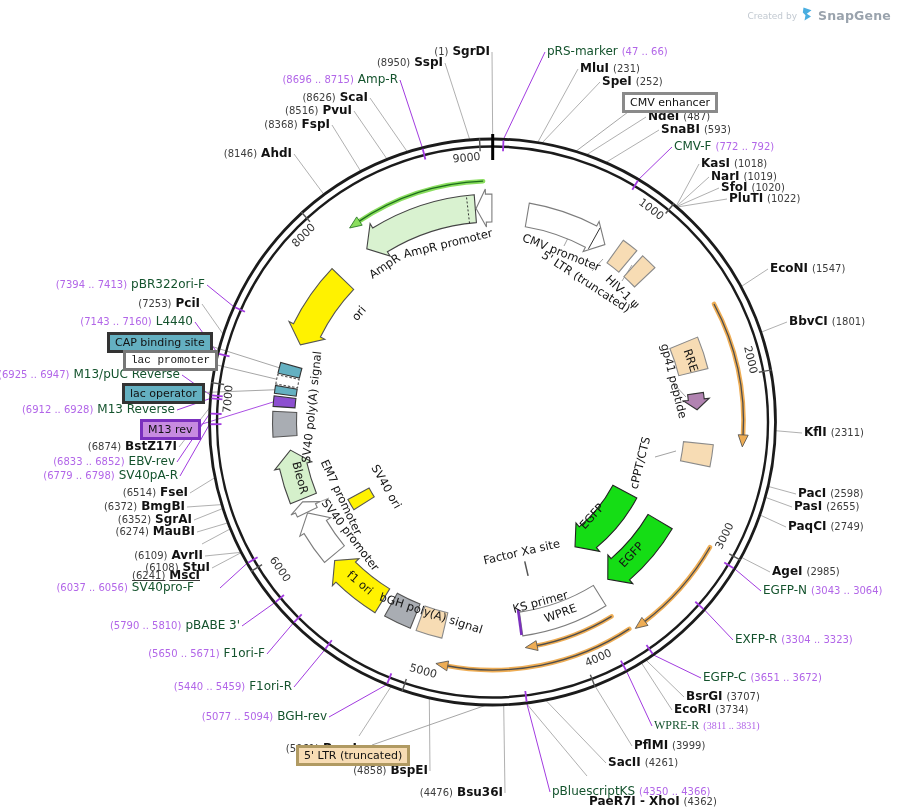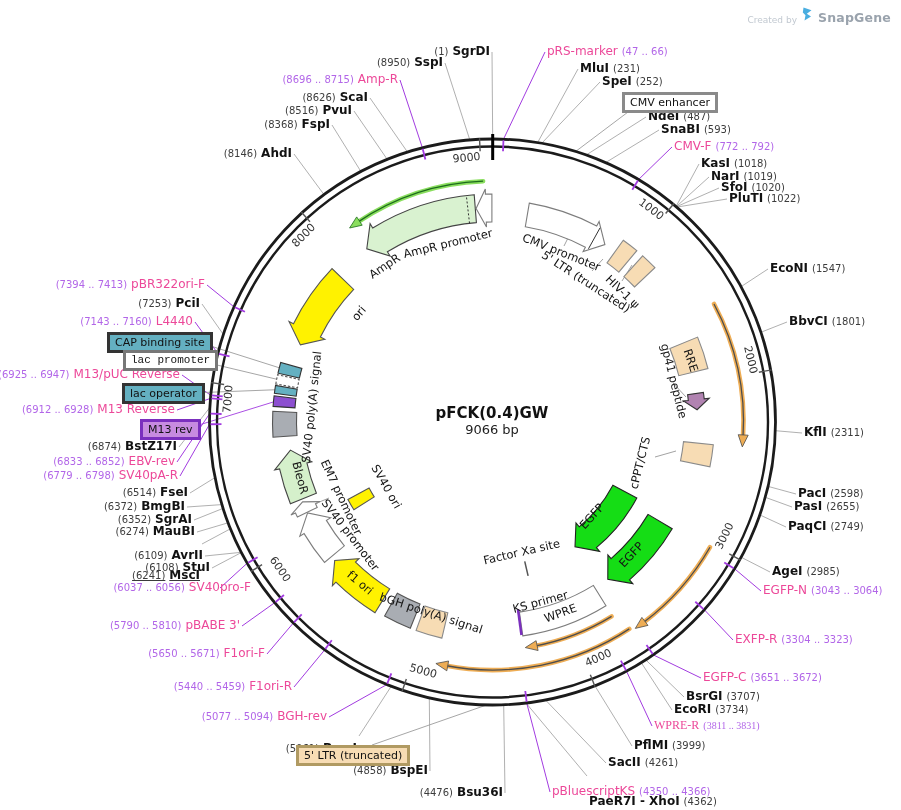--- a/index.html
+++ b/index.html
@@ -2,29 +2,29 @@
 <html><head>
 <meta charset="utf-8">
 <style>
   html,body{margin:0;padding:0;background:#fff;}
   #stage{position:relative;width:901px;height:810px;background:#fff;overflow:hidden;
          font-family:"DejaVu Sans","Liberation Sans",sans-serif;}
   #map-svg{position:absolute;left:0;top:0;}
   .lbl{position:absolute;white-space:nowrap;font-size:10px;line-height:13px;color:#3c3c3c;}
   .lbl .nm{font-weight:bold;font-size:12px;color:#121212;}
   .lbl .site{font-size:10px;color:#3c3c3c;}
-  .lbl.prm .nm{color:#ec4899;font-weight:normal;font-size:12px;}
+  .lbl.prm .nm{color:#14532d;font-weight:normal;font-size:12px;}
   .lbl.prm .site{color:#b266e8;}
   .lbl .sp{display:inline-block;width:4px;}
   .boxlbl{position:absolute;white-space:nowrap;font-size:11px;line-height:13px;color:#121212;
           padding:1px 5px;border:3px solid #a16207;border-radius:0;}
   .title-wrap{position:absolute;left:392px;top:404px;width:200px;text-align:center;}
   .plasmid-name{font-size:15px;font-weight:bold;color:#111;}
   .plasmid-size{font-size:13px;color:#222;}
-  .wm{position:absolute;top:6px;right:10px;display:flex;align-items:flex-end;gap:5px;}
+  .wm{position:absolute;top:6px;right:10px;display:flex;align-items:center;gap:5px;}
   .wm .created{font-size:9px;color:#c2c9d1;}
   .wm .brand{font-size:12.5px;color:#9aa3ad;font-weight:bold;letter-spacing:.2px;}
 </style>
 </head>
 <body>
 
 <div id="stage">
   <svg id="map-svg" width="901" height="810">
       <g>
         <line x1="564" y1="246" x2="570" y2="234" stroke="#8a8a8a" stroke-width="0.8"></line>
@@ -254,43 +254,39 @@
       <div class="lbl enz" style="left: 634px; top: 739px;"><span class="nm">PflMI</span><span class="sp"></span><span class="site">(3999)</span></div>
       <div class="lbl enz" style="left: 608px; top: 756px;"><span class="nm">SacII</span><span class="sp"></span><span class="site">(4261)</span></div>
       <div class="lbl enz" style="left: 589px; top: 769px; margin-top: 26px;"><span class="nm">PaeR7I - XhoI</span><span class="sp"></span><span class="site">(4362)</span></div>
       <div class="lbl prm" style="right: 503px; top: 73px; text-align: right;"><span class="site">(8696 .. 8715)</span><span class="sp"></span><span class="nm">Amp-R</span></div>
       <div class="lbl prm" style="right: 696px; top: 278px; text-align: right;"><span class="site">(7394 .. 7413)</span><span class="sp"></span><span class="nm">pBR322ori-F</span></div>
       <div class="lbl prm" style="right: 708px; top: 315px; text-align: right;"><span class="site">(7143 .. 7160)</span><span class="sp"></span><span class="nm">L4440</span></div>
       <div class="lbl prm" style="right: 721px; top: 368px; text-align: right;"><span class="site">(6925 .. 6947)</span><span class="sp"></span><span class="nm">M13/pUC Reverse</span></div>
       <div class="lbl prm" style="right: 726px; top: 403px; text-align: right;"><span class="site">(6912 .. 6928)</span><span class="sp"></span><span class="nm">M13 Reverse</span></div>
       <div class="lbl prm" style="right: 726px; top: 455px; text-align: right;"><span class="site">(6833 .. 6852)</span><span class="sp"></span><span class="nm">EBV-rev</span></div>
       <div class="lbl prm" style="right: 723px; top: 469px; text-align: right;"><span class="site">(6779 .. 6798)</span><span class="sp"></span><span class="nm">SV40pA-R</span></div>
-      <div class="lbl prm" style="right: 650px; top: 581px; text-align: right;"><span class="site">(6037 .. 6056)</span><span class="sp"></span><span class="nm">SV40pro-F</span></div>
+      <div class="lbl prm" style="right: 707px; top: 581px; text-align: right;"><span class="site">(6037 .. 6056)</span><span class="sp"></span><span class="nm">SV40pro-F</span></div>
       <div class="lbl prm" style="right: 661px; top: 619px; text-align: right;"><span class="site">(5790 .. 5810)</span><span class="sp"></span><span class="nm">pBABE 3'</span></div>
       <div class="lbl prm" style="right: 636px; top: 647px; text-align: right;"><span class="site">(5650 .. 5671)</span><span class="sp"></span><span class="nm">F1ori-F</span></div>
       <div class="lbl prm" style="right: 609px; top: 680px; text-align: right;"><span class="site">(5440 .. 5459)</span><span class="sp"></span><span class="nm">F1ori-R</span></div>
       <div class="lbl prm" style="right: 574px; top: 710px; text-align: right;"><span class="site">(5077 .. 5094)</span><span class="sp"></span><span class="nm">BGH-rev</span></div>
       <div class="lbl prm" style="left: 547px; top: 45px;"><span class="nm">pRS-marker</span><span class="sp"></span><span class="site">(47 .. 66)</span></div>
       <div class="lbl prm" style="left: 674px; top: 140px;"><span class="nm">CMV-F</span><span class="sp"></span><span class="site">(772 .. 792)</span></div>
       <div class="lbl prm" style="left: 763px; top: 584px;"><span class="nm">EGFP-N</span><span class="sp"></span><span class="site">(3043 .. 3064)</span></div>
       <div class="lbl prm" style="left: 735px; top: 633px;"><span class="nm">EXFP-R</span><span class="sp"></span><span class="site">(3304 .. 3323)</span></div>
       <div class="lbl prm" style="left: 703px; top: 671px;"><span class="nm">EGFP-C</span><span class="sp"></span><span class="site">(3651 .. 3672)</span></div>
       <div class="lbl prm" style="left: 654px; top: 719px; font-family: Liberation Serif, serif;"><span class="nm">WPRE-R</span><span class="sp"></span><span class="site">(3811 .. 3831)</span></div>
       <div class="lbl prm" style="left: 552px; top: 785px;"><span class="nm">pBluescriptKS</span><span class="sp"></span><span class="site">(4350 .. 4366)</span></div>
       <div class="boxlbl" style="left: 622px; top: 92px; background: rgb(255, 255, 255); border-color: rgb(138, 138, 138);">CMV enhancer</div>
       <div class="boxlbl" style="left: 107px; top: 332px; background: rgb(100, 176, 193); border-color: rgb(51, 51, 51);">CAP binding site</div>
       <div class="boxlbl" style="left: 123px; top: 350px; background: rgb(255, 255, 255); border-color: rgb(119, 119, 119); font-family: Liberation Mono, monospace;">lac promoter</div>
       <div class="boxlbl" style="left: 122px; top: 383px; background: rgb(100, 176, 193); border-color: rgb(51, 51, 51);">lac operator</div>
       <div class="boxlbl" style="left: 140px; top: 419px; background: rgb(199, 139, 224); border-color: rgb(123, 47, 190);">M13 rev</div>
       <div class="boxlbl" style="left: 296px; top: 745px; background: rgb(247, 220, 180); border-color: rgb(176, 154, 98);">5' LTR (truncated)</div>
     </div>
-  <div class="title-wrap">
-    <div class="plasmid-name">pFCK(0.4)GW</div>
-    <div class="plasmid-size">9066 bp</div>
-  </div>
   <div class="wm">
     <span class="created">Created by</span>
     <span><svg width="11" height="14" viewBox="0 0 11 14">
           <path d="M1.5 0.5 L9.5 3.2 L4.8 6.8 L9 9.5 L2.5 13.5 L3.5 8.2 L0.8 5.4 Z" fill="#4aaee0"></path>
         </svg></span>
     <span class="brand">SnapGene</span>
   </div>
 </div>
 
 </body></html>

